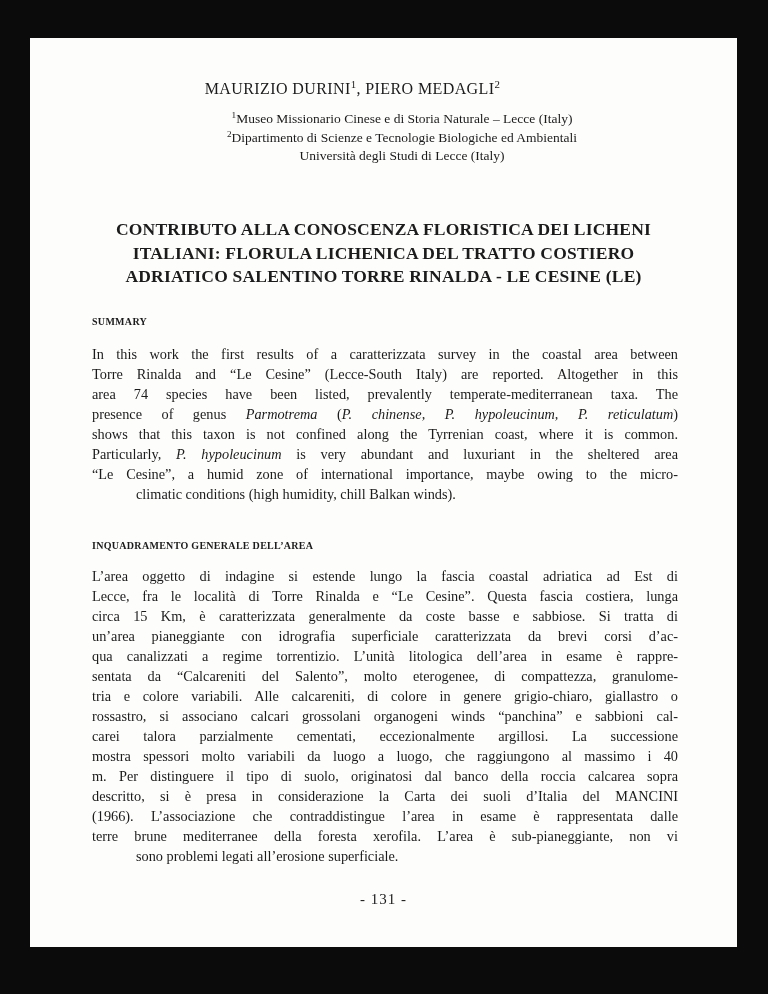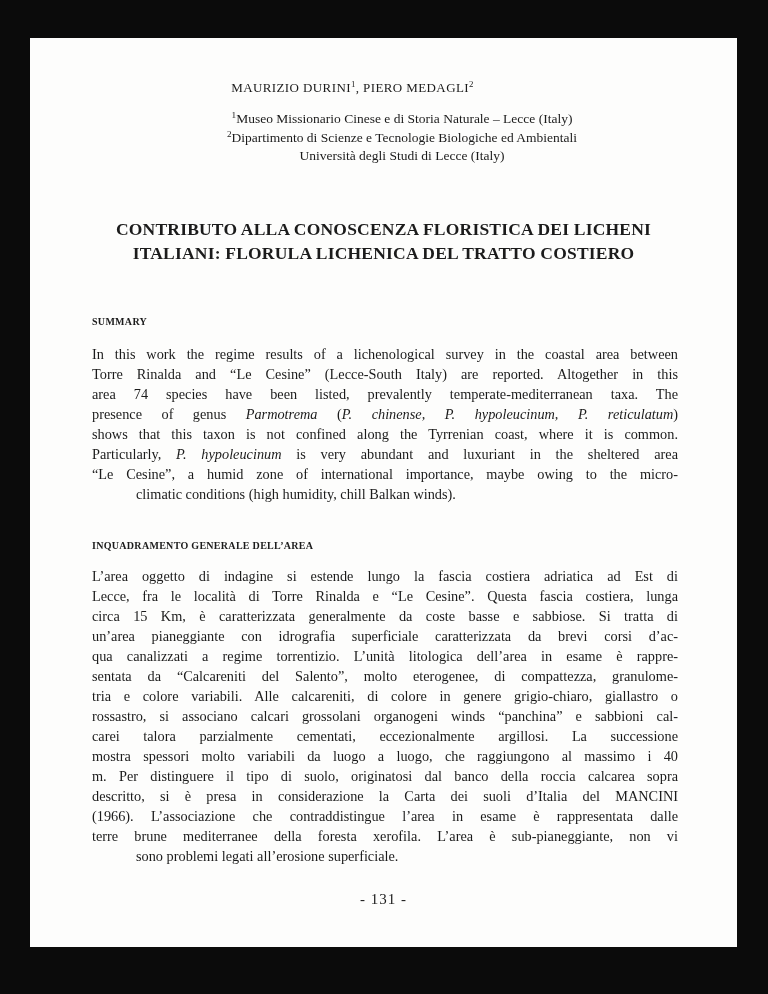--- a/index.html
+++ b/index.html
@@ -14,21 +14,21 @@
     font-family:"Liberation Serif","DejaVu Serif",serif;
     color:var(--ink);
   }
   .frame{position:relative;width:768px;height:994px;background:var(--frame);}
   .paper{
     position:absolute;left:30px;top:38px;width:707px;height:909px;
     background:var(--paper);
   }
   .authors{
     position:absolute;left:0;top:42px;width:645px;
-    font-size:13px;letter-spacing:.4px;text-align:center;
+    font-size:16px;letter-spacing:.4px;text-align:center;
   }
   .affils{
     position:absolute;left:0;top:72px;width:744px;text-align:center;
     font-size:13.5px;line-height:18.5px;
   }
   .title{
     position:absolute;left:30px;top:157px;width:647px;text-align:center;
     font-weight:bold;font-size:17.5px;line-height:23.5px;letter-spacing:.2px;margin-top:23px;
   }
   .sec{position:absolute;left:62px;width:586px;}
@@ -61,40 +61,41 @@
 
     <div class="affils">
         <div><sup>1</sup><span>Museo Missionario Cinese e di Storia Naturale – Lecce (Italy)</span></div>
         <div><sup>2</sup><span>Dipartimento di Scienze e Tecnologie Biologiche ed Ambientali</span></div>
         <div><span>Università degli Studi di Lecce (Italy)</span></div>
       </div>
 
     <div class="title">
         <div><span>CONTRIBUTO ALLA CONOSCENZA FLORISTICA DEI LICHENI</span></div>
         <div><span>ITALIANI: FLORULA LICHENICA DEL TRATTO COSTIERO</span></div>
+        <div><span>ADRIATICO SALENTINO TORRE RINALDA - LE CESINE (LE)</span></div>
       </div>
 
     <section class="sec sec0">
       <h2 class="h">SUMMARY</h2>
       <div class="lines">
-          <div class="jline"><span>In this work the regime results of a lichenological survey in the coastal area between</span></div>
+          <div class="jline"><span>In this work the first results of a caratterizzata survey in the coastal area between</span></div>
           <div class="jline"><span>Torre Rinalda and “Le Cesine” (Lecce-South Italy) are reported. Altogether in this</span></div>
           <div class="jline"><span>area 74 species have been listed, prevalently temperate-mediterranean taxa. The</span></div>
           <div class="jline"><span>presence of genus </span><i>Parmotrema</i><span> (</span><i>P. chinense, P. hypoleucinum, P. reticulatum</i><span>)</span></div>
           <div class="jline"><span>shows that this taxon is not confined along the Tyrrenian coast, where it is common.</span></div>
           <div class="jline"><span>Particularly, </span><i>P. hypoleucinum</i><span> is very abundant and luxuriant in the sheltered area</span></div>
           <div class="jline"><span>“Le Cesine”, a humid zone of international importance, maybe owing to the micro-</span></div>
           <div class="jline lastline"><span>climatic conditions (high humidity, chill Balkan winds).</span></div>
         </div>
     </section>
 
     <section class="sec sec1">
       <h2 class="h">INQUADRAMENTO GENERALE DELL’AREA</h2>
       <div class="lines">
-          <div class="jline"><span>L’area oggetto di indagine si estende lungo la fascia costiera adriatica ad Est di</span></div>
+          <div class="jline"><span>L’area oggetto di indagine si estende lungo la fascia coastal adriatica ad Est di</span></div>
           <div class="jline"><span>Lecce, fra le località di Torre Rinalda e “Le Cesine”. Questa fascia costiera, lunga</span></div>
           <div class="jline"><span>circa 15 Km, è caratterizzata generalmente da coste basse e sabbiose. Si tratta di</span></div>
           <div class="jline"><span>un’area pianeggiante con idrografia superficiale caratterizzata da brevi corsi d’ac-</span></div>
           <div class="jline"><span>qua canalizzati a regime torrentizio. L’unità litologica dell’area in esame è rappre-</span></div>
           <div class="jline"><span>sentata da “Calcareniti del Salento”, molto eterogenee, di compattezza, granulome-</span></div>
           <div class="jline"><span>tria e colore variabili. Alle calcareniti, di colore in genere grigio-chiaro, giallastro o</span></div>
           <div class="jline"><span>rossastro, si associano calcari grossolani organogeni winds “panchina” e sabbioni cal-</span></div>
           <div class="jline"><span>carei talora parzialmente cementati, eccezionalmente argillosi. La successione</span></div>
           <div class="jline"><span>mostra spessori molto variabili da luogo a luogo, che raggiungono al massimo i 40</span></div>
           <div class="jline"><span>m. Per distinguere il tipo di suolo, originatosi dal banco della roccia calcarea sopra</span></div>

